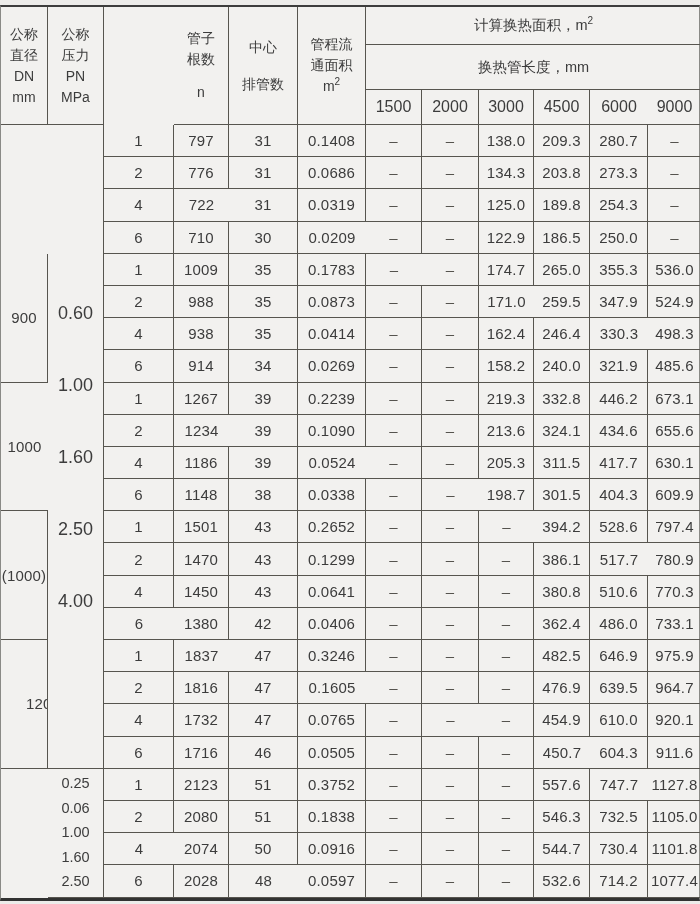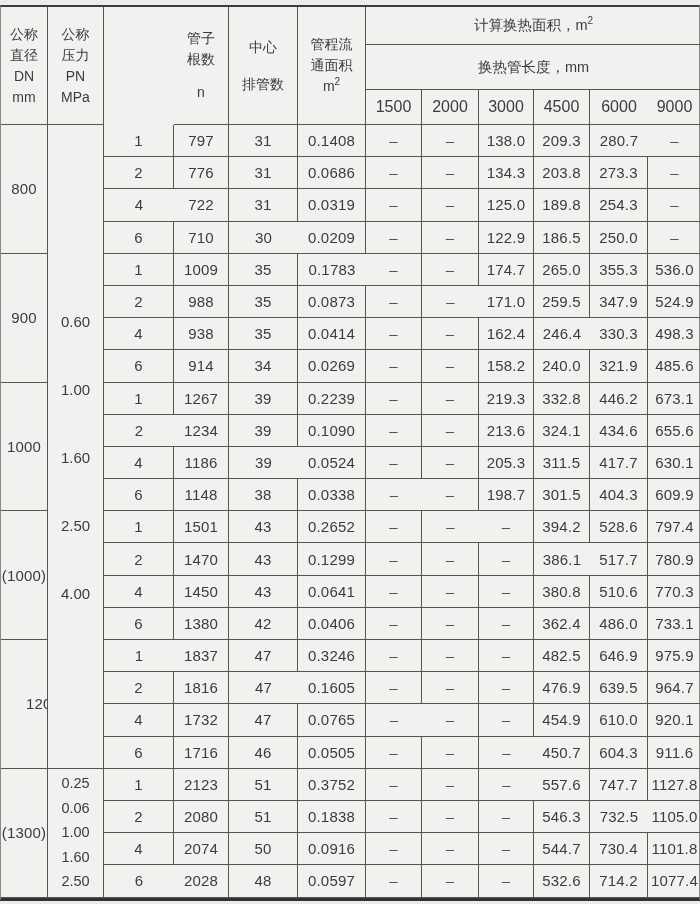--- a/index.html
+++ b/index.html
@@ -33,21 +33,21 @@
   }
   .cell:nth-child(12n){border-right:none;}
   .no-r{border-right:none;}
   .hdr{font-size:14px;line-height:21px;}
   .num{font-size:15px;letter-spacing:.2px;}
   .len-hdr{font-size:16px;}
   .span-hdr{font-size:14.5px;}
   sup{font-size:10px;line-height:0;}
   .gap16{margin-top:16px;}
   .gap12{margin-top:12px;}
-  .pn-big{gap:51px;padding-top:22px;font-size:15px;}
+  .pn-big{gap:51px;padding-top:22px;font-size:18px;}
   .pn-tight{font-size:14.5px;line-height:24.5px;}
   .dash{color:#55534e;}
 </style>
 </head>
 <body>
 
 <div class="grid" id="grid">
     <div class="cell hdr" style="grid-area: 1 / 1 / span 3 / span 1;">
       <span>公称</span>
       <span>直径</span>
@@ -98,23 +98,20 @@
     <div class="cell len-hdr no-r" style="grid-area: 3 / 12 / span 1 / span 1;">
       <span>9000</span>
     </div>
     <div class="cell pn-big" style="grid-area: 4 / 2 / span 20 / span 1;">
       <span>0.60</span>
       <span>1.00</span>
       <span>1.60</span>
       <span>2.50</span>
       <span>4.00</span>
     </div>
-    <div class="cell num" style="grid-area: 4 / 1 / span 4 / span 1;">
-      <span>800</span>
-    </div>
     <div class="cell num" style="grid-area: 4 / 3 / span 1 / span 1;">
       <span>1</span>
     </div>
     <div class="cell num" style="grid-area: 4 / 4 / span 1 / span 1;">
       <span>797</span>
     </div>
     <div class="cell num" style="grid-area: 4 / 5 / span 1 / span 1;">
       <span>31</span>
     </div>
     <div class="cell num" style="grid-area: 4 / 6 / span 1 / span 1;">
@@ -712,23 +709,20 @@
       <span class="dash">–</span>
     </div>
     <div class="cell num" style="grid-area: 23 / 10 / span 1 / span 1;">
       <span>450.7</span>
     </div>
     <div class="cell num" style="grid-area: 23 / 11 / span 1 / span 1;">
       <span>604.3</span>
     </div>
     <div class="cell num no-r" style="grid-area: 23 / 12 / span 1 / span 1;">
       <span>911.6</span>
-    </div>
-    <div class="cell num" style="grid-area: 24 / 1 / span 4 / span 1;">
-      <span>(1300)</span>
     </div>
     <div class="cell pn-tight" style="grid-area: 24 / 2 / span 4 / span 1;">
       <span>0.25</span>
       <span>0.06</span>
       <span>1.00</span>
       <span>1.60</span>
       <span>2.50</span>
     </div>
     <div class="cell num" style="grid-area: 24 / 3 / span 1 / span 1;">
       <span>1</span>

